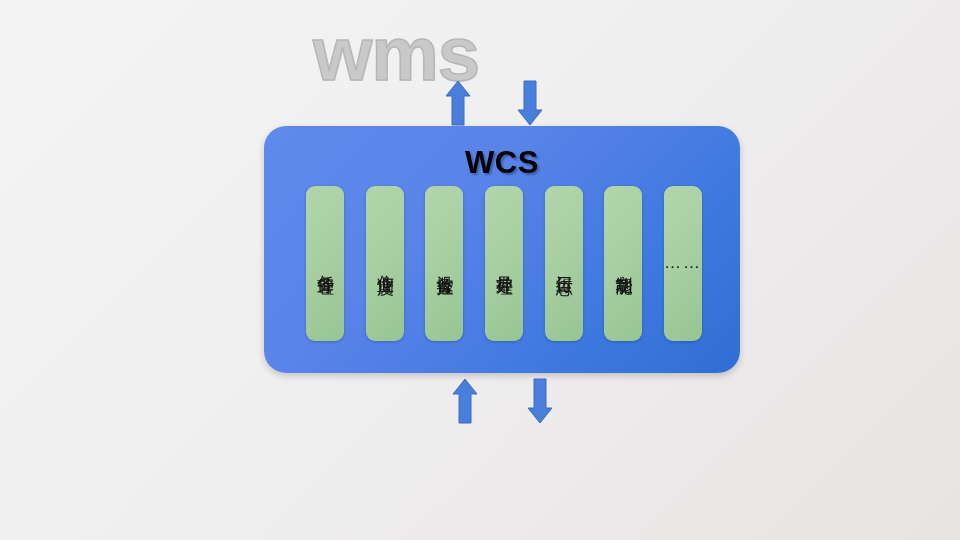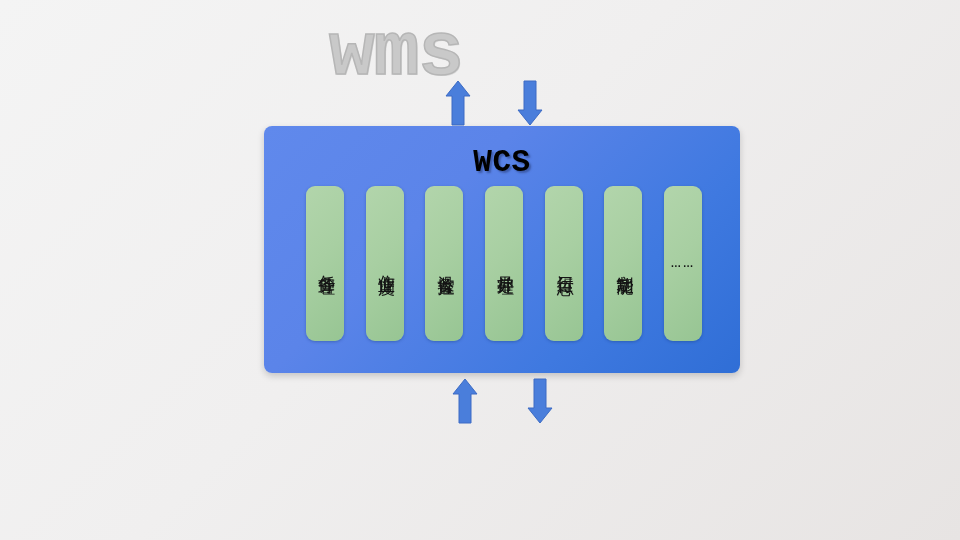--- a/index.html
+++ b/index.html
@@ -10,21 +10,20 @@
     width: 960px;
     height: 540px;
     overflow: hidden;
     font-family: "Liberation Sans", sans-serif;
     background: linear-gradient(135deg, #f4f4f4 0%, #f0efef 45%, #e7e4e3 100%);
   }
   .slide {
     position: relative;
     width: 792px;
     height: 540px;
-    font-family: Liberation Mono, monospace;
   }
 
   
   .outer-label {
     position: absolute;
     font-weight: bold;
     font-size: 76px;
     line-height: 1;
     letter-spacing: -1px;
     color: #c9c9c9;
@@ -57,21 +56,21 @@
   #arrow-up-plc   { left: 452px; top: 378px; }
   #arrow-down-plc { left: 527px; top: 378px; }
 
   
   #wcs-box {
     position: absolute;
     left: 264px;
     top: 126px;
     width: 476px;
     height: 247px;
-    border-radius: 8px;
+    border-radius: 22px;
     background: linear-gradient(135deg, #6089ec 0%, #5b84e9 35%, #3f79e0 72%, #2f6ed6 100%);
     box-shadow: 0 3px 7px rgba(0,0,0,0.18);
     box-sizing: border-box;
   }
   #wcs-title {
     position: absolute;
     left: 0;
     right: 0;
     top: 19px;
     text-align: center;

